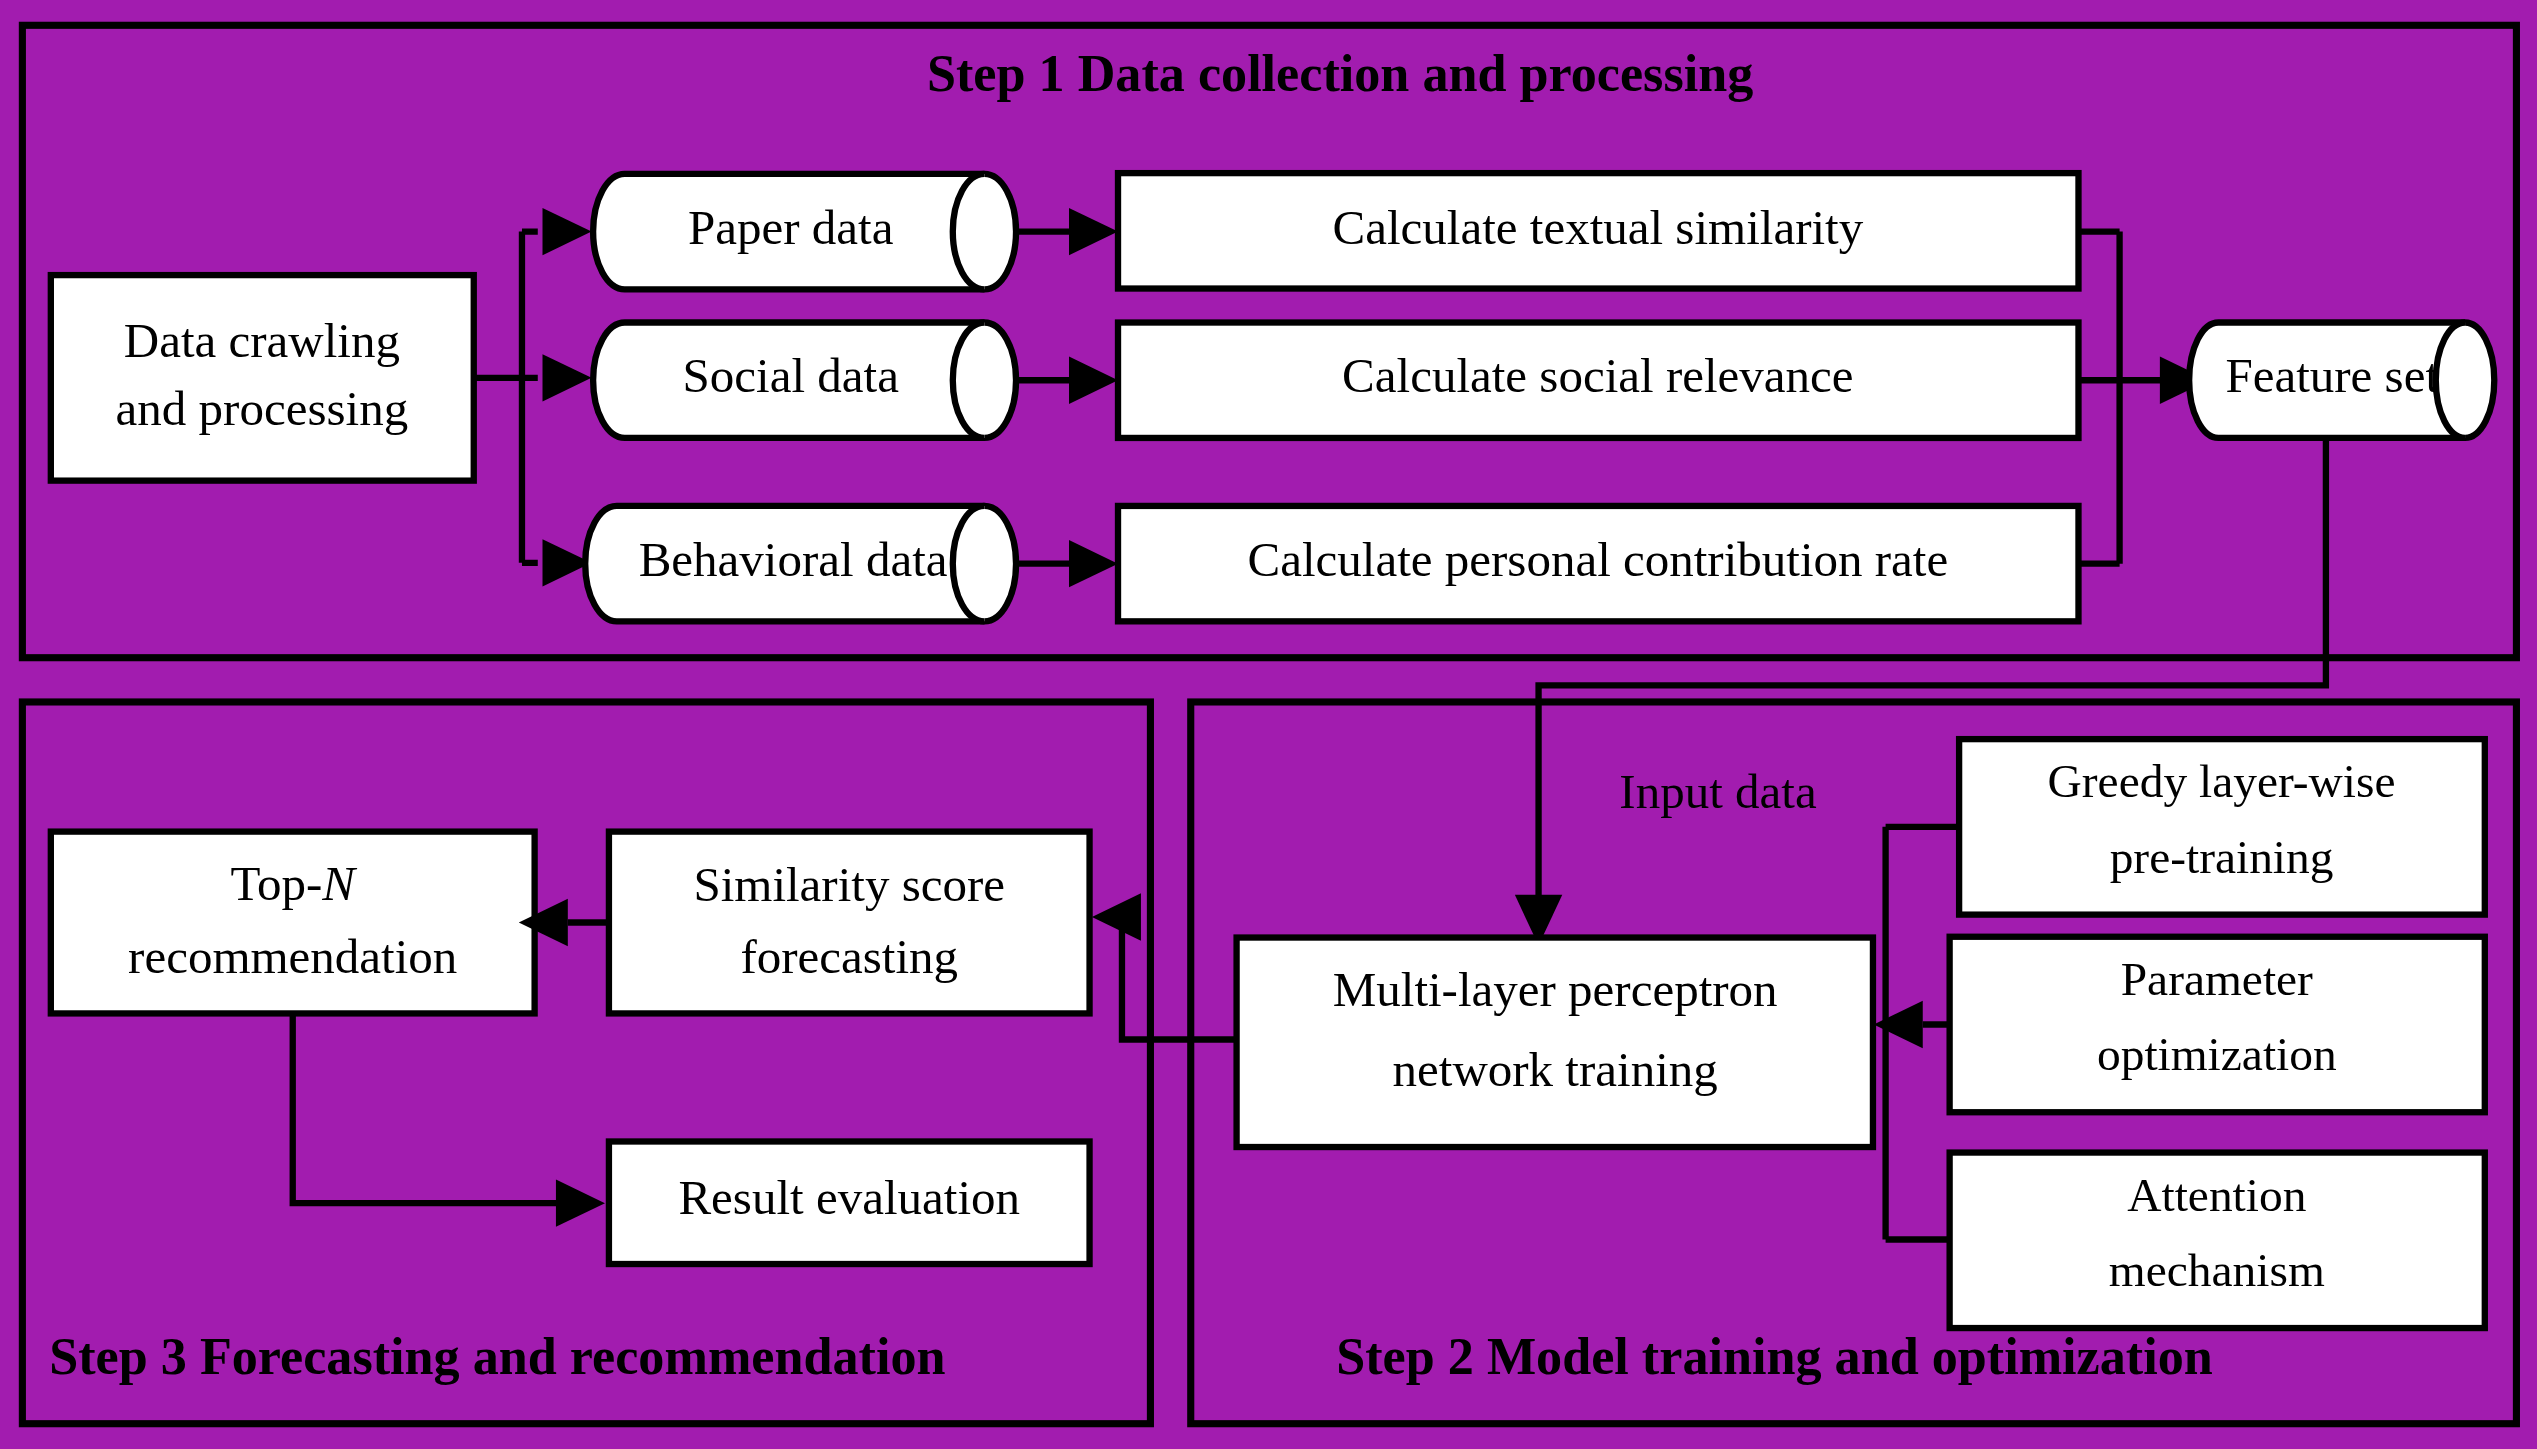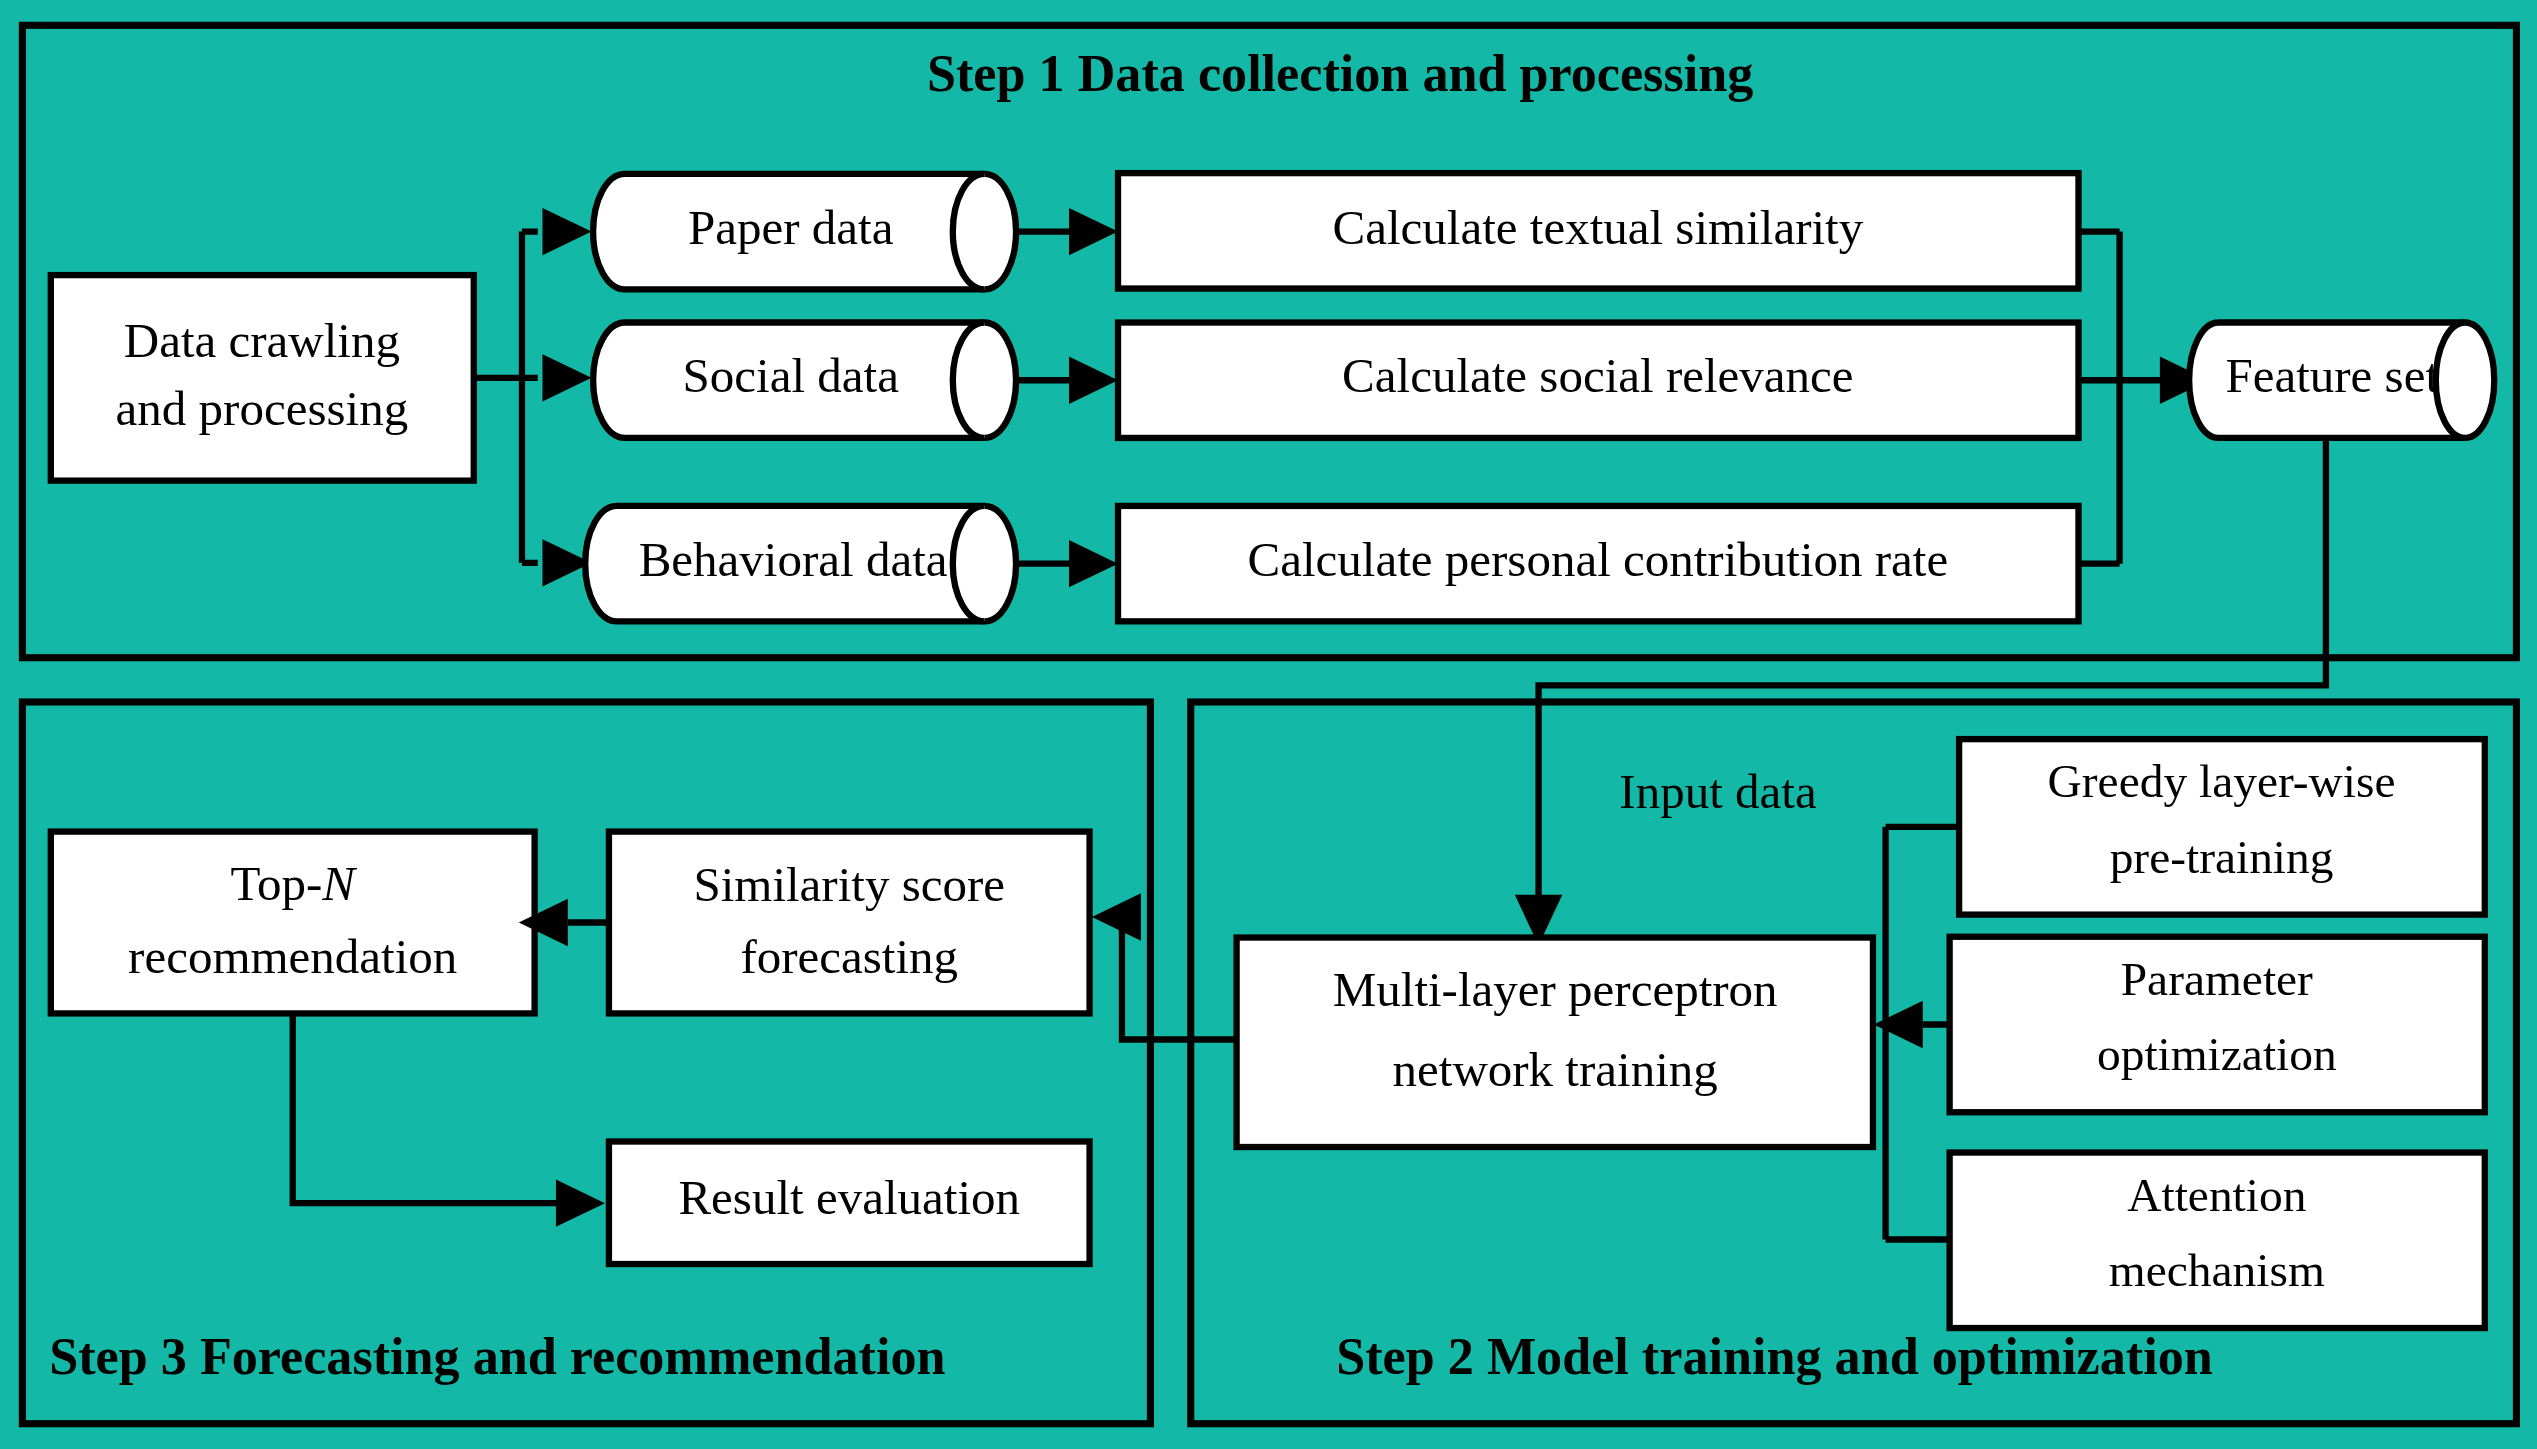--- a/index.html
+++ b/index.html
@@ -1,17 +1,17 @@
 <!DOCTYPE html>
 <html style="font-size:12.6px"><head>
 <meta charset="utf-8">
 <style>
   html,body{margin:0;padding:0;background:#fff;}
   body{font-family:"Liberation Serif", serif;}
-  #root{position:relative;width:2538px;height:1449px;background:#14b8a6;overflow:hidden;}
+  #root{position:relative;width:2538px;height:1449px;background:#a21caf;overflow:hidden;}
   svg{position:absolute;top:0;left:0;width:2538px;height:1449px;display:block;}
   .panel{fill:none;stroke:#000;stroke-width:9;}
   .boxshape{fill:#fff;stroke:#000;stroke-width:8;}
   .cyl{fill:#fff;stroke:#000;stroke-width:8;}
   .conn{fill:none;stroke:#000;stroke-width:8;stroke-linecap:butt;stroke-linejoin:miter;}
   .arrowhead{fill:#000;stroke:none;}
   .lbl{font-family:"Liberation Serif", serif;font-size:62px;fill:#000;text-anchor:middle;dominant-baseline:middle;}
   .lbl.small{font-size:60px;}
   .steptitle{font-family:"Liberation Serif", serif;font-weight:bold;font-size:66px;fill:#000;dominant-baseline:middle;}
   .steptitle.ctr{text-anchor:middle;}

